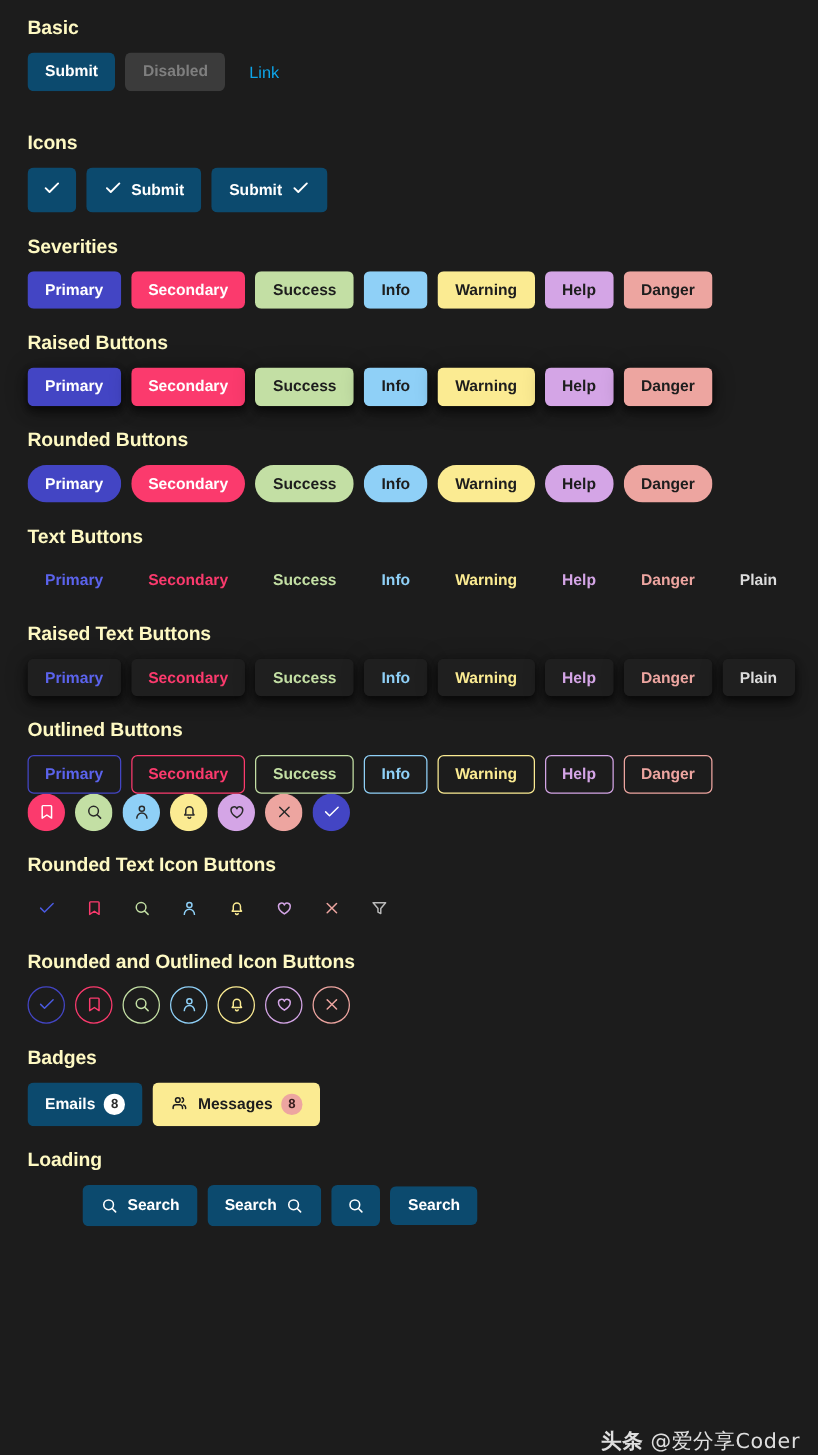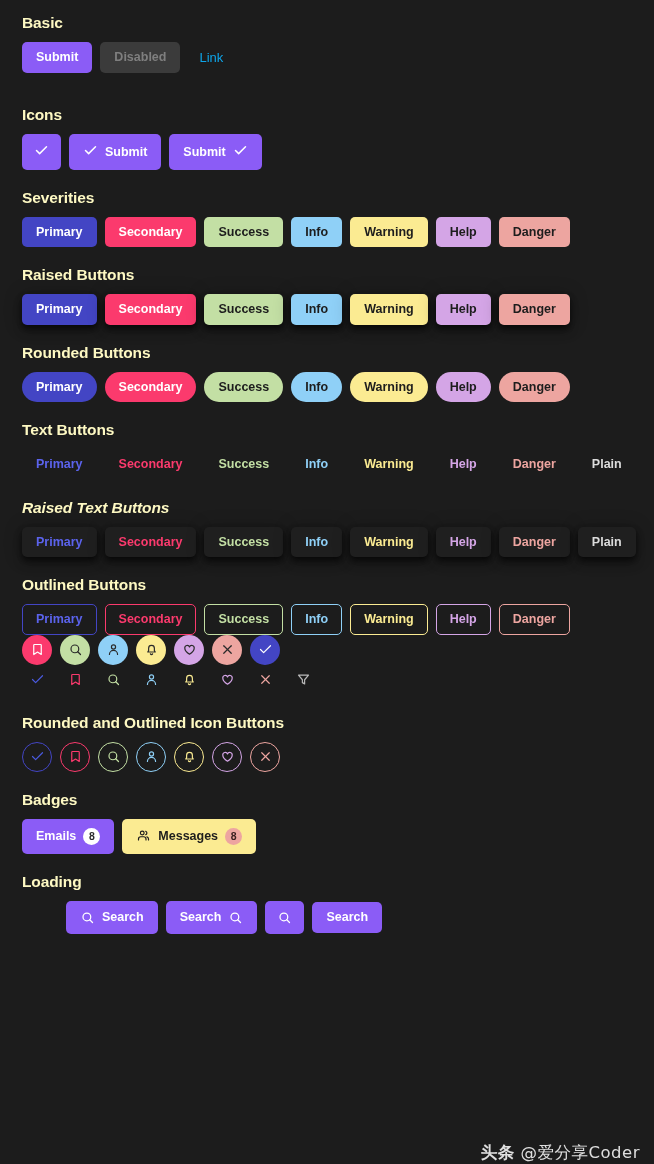--- a/index.html
+++ b/index.html
@@ -33,21 +33,21 @@
     font-weight: bold;
     border-radius: 5px;
     padding: 8px 13px;
     line-height: 1;
     cursor: pointer;
     display: inline-flex;
     align-items: center;
     gap: 7px;
     white-space: nowrap;
   }
-  .btn.primary { background: #8b5cf6; color: #ffffff; }
+  .btn.primary { background: #0c4a6e; color: #ffffff; }
   .btn.disabled { background: #3b3b3b; color: #7f7f7f; cursor: default; }
   .btn.link { background: transparent; color: #0ea5e9; font-weight: normal; font-size: 13px; padding: 8px 10px; }
 
   .btn.sev { color: #1d1d1d; }
   .btn.sev.is-primary   { background: #4345c4; color:#fff; }
   .btn.sev.is-secondary { background: #fb3a6d; color:#fff; }
   .btn.sev.is-success   { background: #c3dfa4; }
   .btn.sev.is-info      { background: #8fd0f7; }
   .btn.sev.is-warning   { background: #fbeb92; }
   .btn.sev.is-help      { background: #d4a5e6; }
@@ -275,21 +275,21 @@
         <button class="btn text is-danger">
           <span>Danger</span>
         </button>
         <button class="btn text is-plain">
           <span>Plain</span>
         </button>
       </div>
   </div>
 
   <div class="sec">
-    <h2 class="section-title" style="margin:19px 0 10px 0;font-style:italic;">Raised Text Buttons</h2>
+    <h2 class="section-title" style="margin:19px 0 10px 0;">Raised Text Buttons</h2>
     <div class="row" id="raisedtext-row" style="gap:8px;">
         <button class="btn text is-primary raisedtext raised">
           <span>Primary</span>
         </button>
         <button class="btn text is-secondary raisedtext raised">
           <span>Secondary</span>
         </button>
         <button class="btn text is-success raisedtext raised">
           <span>Success</span>
         </button>
@@ -390,20 +390,21 @@
           <span style="display: inline-flex;">
             <svg viewBox="0 0 24 24" width="15" height="15" fill="none" stroke="currentColor" stroke-width="1.9" stroke-linecap="round" stroke-linejoin="round">
               <polyline points="20 6 9 17 4 12"></polyline>
             </svg>
           </span>
         </button>
       </div>
   </div>
 
   <div class="sec">
+    <h2 class="section-title" style="margin:19px 0 10px 0;">Rounded Text Icon Buttons</h2>
     <div class="row" id="roundedtexticon-row" style="gap:8px;">
         <button class="iconbtn plainicon is-primary">
           <span style="display: inline-flex;">
             <svg viewBox="0 0 24 24" width="15" height="15" fill="none" stroke="currentColor" stroke-width="1.9" stroke-linecap="round" stroke-linejoin="round">
               <polyline points="20 6 9 17 4 12"></polyline>
             </svg>
           </span>
         </button>
         <button class="iconbtn plainicon is-secondary">
           <span style="display: inline-flex;">

